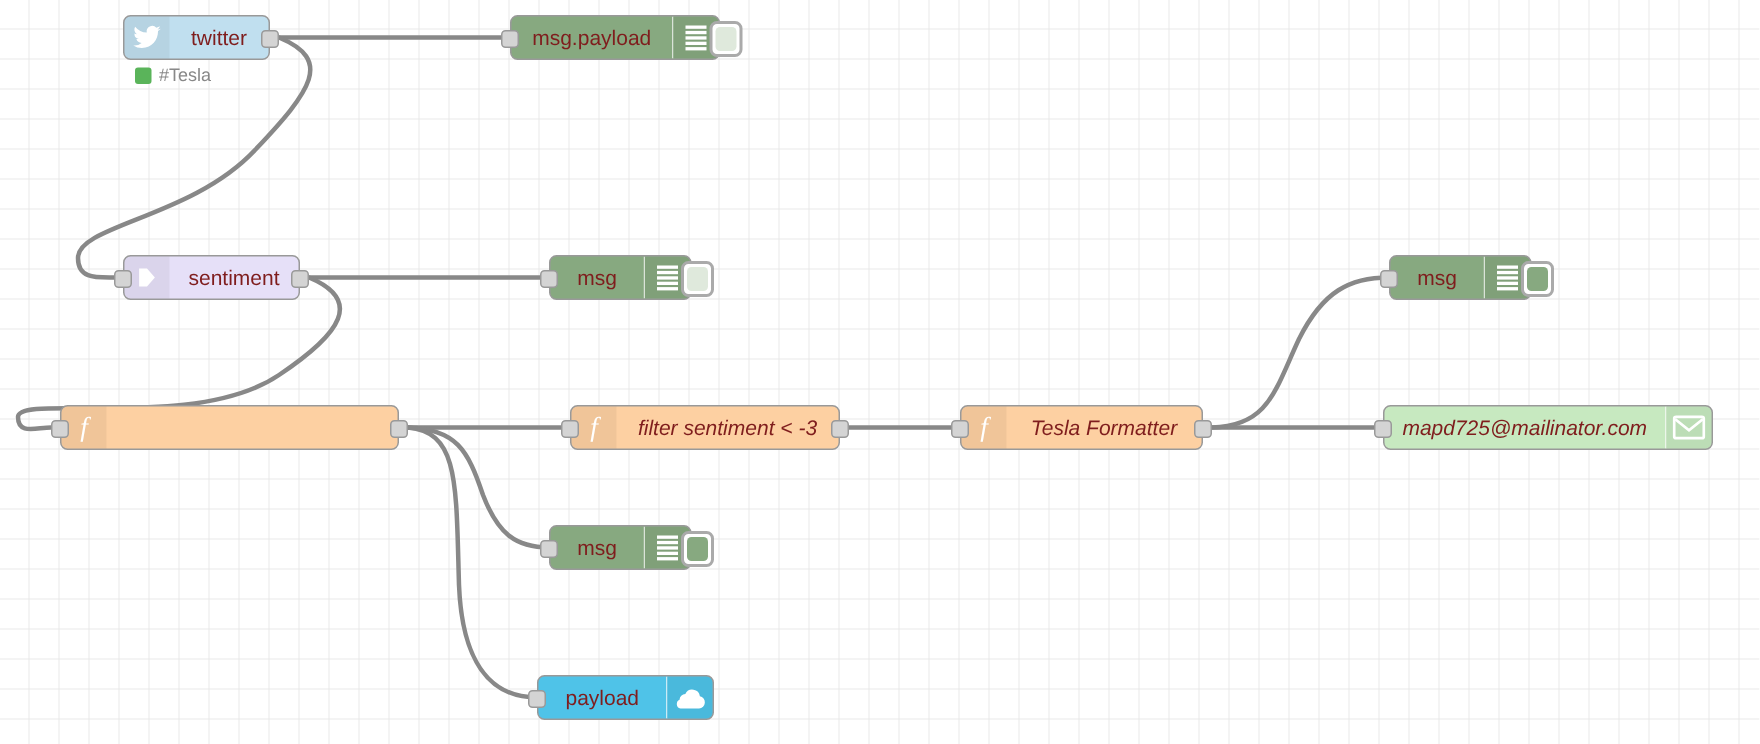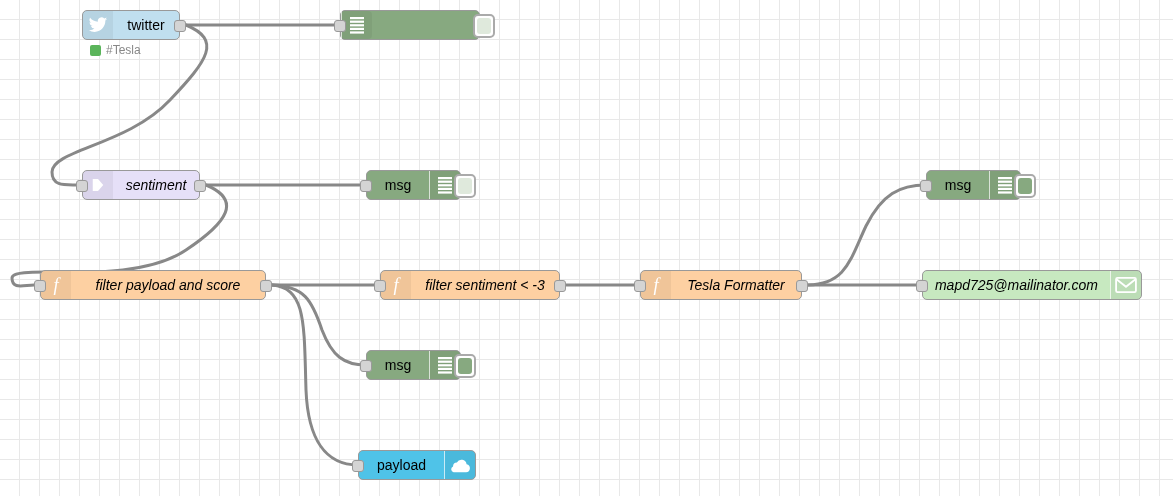--- a/index.html
+++ b/index.html
@@ -38,21 +38,21 @@
   
   .node {
     position: absolute;
     box-sizing: border-box;
     height: 30px;
     border: 1px solid #999999;
     border-radius: 5px;
     display: flex;
     align-items: stretch;
     font-size: 14px;
-    color: #000000;
+    color: #7f1d1d;
     box-shadow: none;
   }
   .node .ico {
     width: 30px;
     flex: 0 0 30px;
     display: flex;
     align-items: center;
     justify-content: center;
     border-radius: 4px 0 0 4px;
     background: rgba(0,0,0,0.05);
@@ -80,21 +80,21 @@
     background: #d4d4d4;
     border: 1px solid #999999;
     border-radius: 3px;
     top: 9px;
   }
   .port.in  { left: -7px; }
   .port.out { right: -7px; }
 
   
   .n-twitter  { background: #c0dfef; }
-  .n-sentiment{ background: #e6e0f8; font-style: italic; }
+  .n-sentiment{ background: #e6e0f8; }
   .n-func     { background: #fdd0a2; }
   .n-debug    { background: #87a980; }
   .n-email    { background: #c7e9c0; }
   .n-mqtt     { background: #4fc3e8; }
 
   
   .debug-btn {
     position: absolute;
     right: -16px;
     top: 3px;
@@ -159,20 +159,21 @@
           </svg>
         </div>
         <div class="lbl center">twitter</div>
         <div class="port out"></div>
       </div>
       <div class="status" style="left: 90px; top: 43px; text-align: right;">
         <span class="dot" style="background: rgb(90, 180, 90);"></span>
         <span>#Tesla</span>
       </div>
       <div class="node n-debug" style="left: 340px; top: 10px; width: 140px;">
+        <div class="lbl center">msg.payload</div>
         <div class="ico right">
           <svg class="glyph" width="16" height="18" viewBox="0 0 16 18">
             <rect x="1" y="1" width="14" height="2.2" fill="#ffffff"></rect>
             <rect x="1" y="4.6" width="14" height="2.2" fill="#ffffff"></rect>
             <rect x="1" y="8.2" width="14" height="2.2" fill="#ffffff"></rect>
             <rect x="1" y="11.8" width="14" height="2.2" fill="#ffffff"></rect>
             <rect x="1" y="15.4" width="14" height="2.2" fill="#ffffff"></rect>
           </svg>
         </div>
         <div class="port in"></div>
@@ -237,21 +238,20 @@
         <div class="debug-btn on">
           <div class="inner"></div>
         </div>
       </div>
       <div class="node n-func" style="left: 40px; top: 270px; width: 226px;">
         <div class="ico">
           <svg class="glyph" width="20" height="22" viewBox="0 0 24 24">
             <text x="12" y="19" font-family="Liberation Serif, serif" font-style="italic" font-size="22" fill="#ffffff" text-anchor="middle">f</text>
           </svg>
         </div>
-        <div class="lbl center italic">filter payload and score</div>
         <div class="port in"></div>
         <div class="port out"></div>
       </div>
       <div class="node n-func" style="left: 380px; top: 270px; width: 180px;">
         <div class="ico">
           <svg class="glyph" width="20" height="22" viewBox="0 0 24 24">
             <text x="12" y="19" font-family="Liberation Serif, serif" font-style="italic" font-size="22" fill="#ffffff" text-anchor="middle">f</text>
           </svg>
         </div>
         <div class="lbl center italic">filter sentiment &lt; -3</div>

